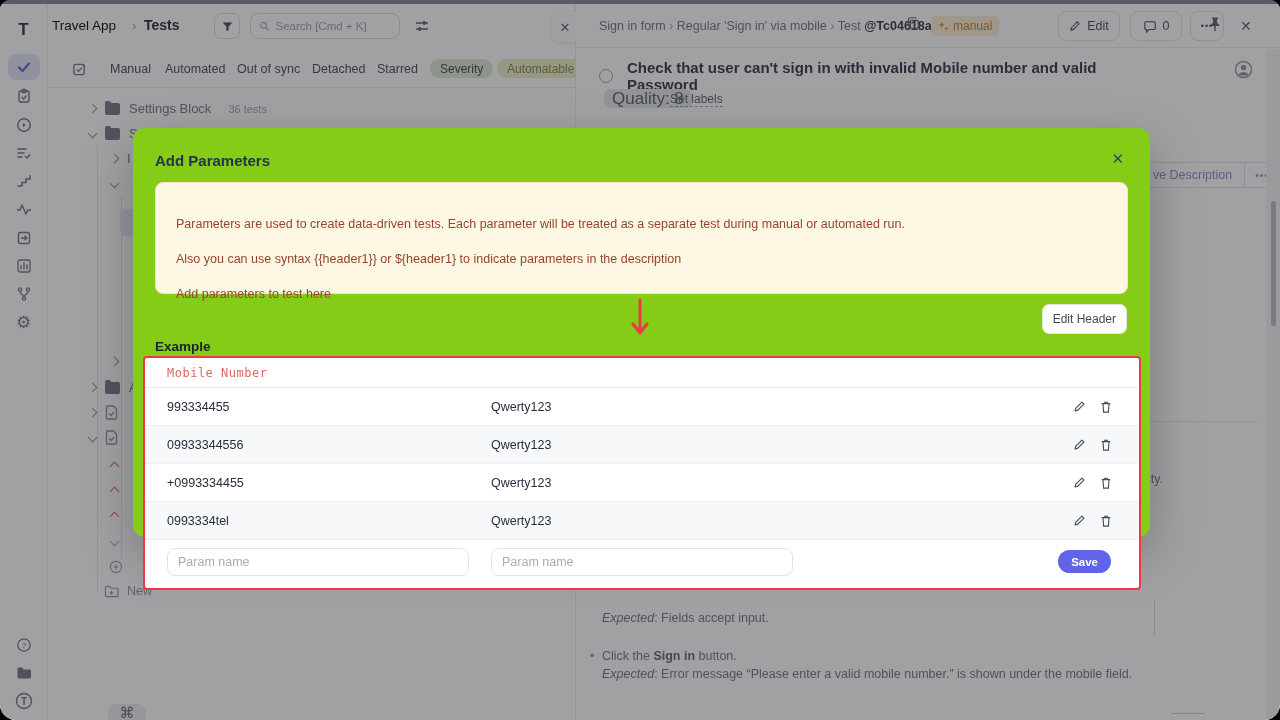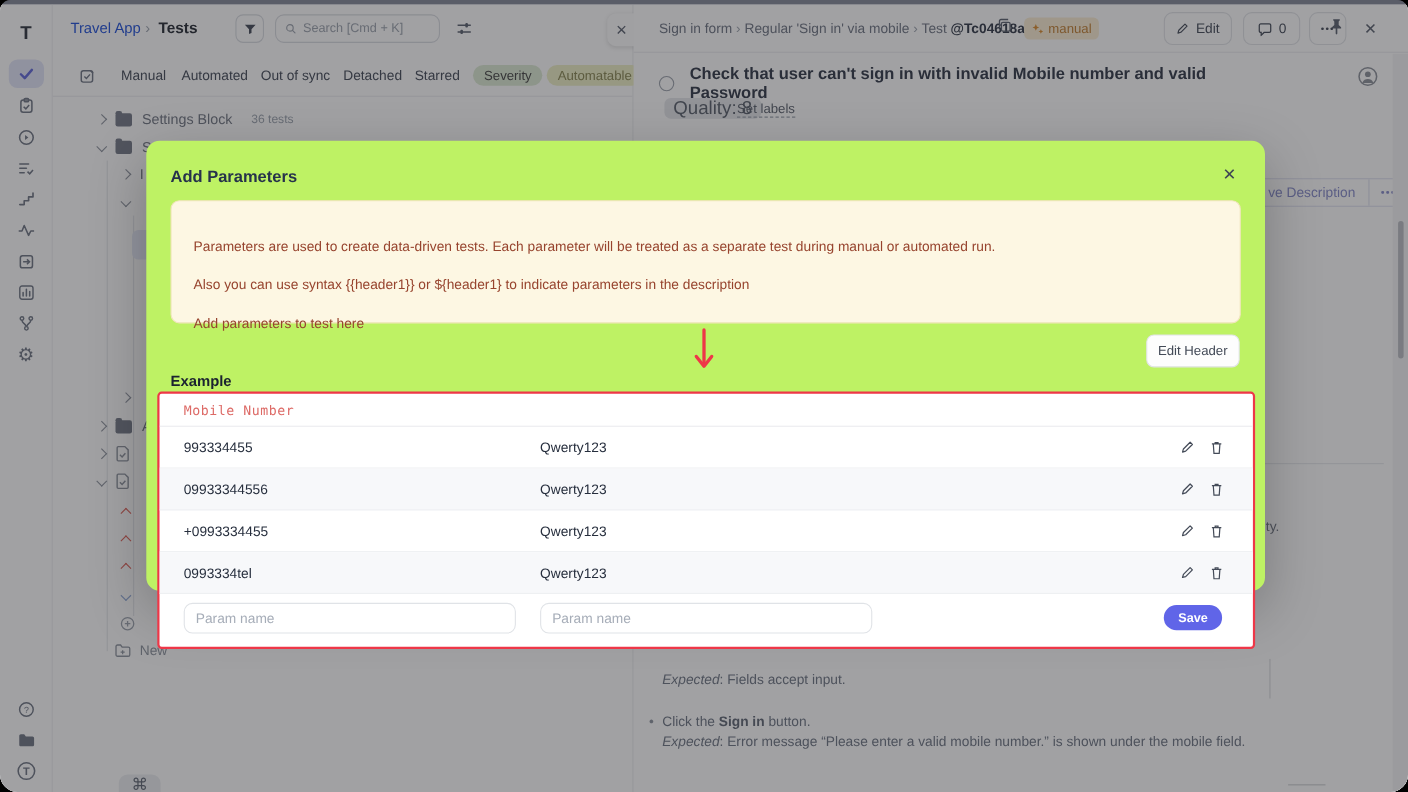--- a/index.html
+++ b/index.html
@@ -16,21 +16,21 @@
 
   
   .sidebar { position:absolute; left:0; top:0; width:48px; height:716px; background:#fff; border-right:1px solid #ececf0; }
   .side-icon { position:absolute; left:50%; transform:translateX(-50%); width:32px; height:26px; display:flex; align-items:center; justify-content:center; border-radius:8px; color:#6b7280; }
   .side-icon.active { background:#e1e4f8; color:#5d64d8; }
   .logo-t { font-weight:bold; font-size:17px; color:#2a2f3a; }
 
   
   .left-panel { position:absolute; left:48px; top:0; width:528px; height:716px; background:#fff; border-right:1px solid #e7e9ec; }
   .lp-header { position:absolute; left:0; top:0; width:100%; height:44px; }
-  .crumb-app { position:absolute; left:16px; top:14px; font-size:13.5px; color:#1d4ed8;text-align:right; }
+  .crumb-app { position:absolute; left:4px; top:14px; font-size:13.5px; color:#000000;text-align:right; }
   .crumb-sep { position:absolute; left:84px; top:14px; font-size:13.5px; color:#9aa1ac; }
   .crumb-page { position:absolute; left:96px; top:13px; font-size:14px; font-weight:bold; color:#20262f; }
   .funnel-btn { position:absolute; left:166px; top:9px; width:26px; height:26px; border:1px solid #d8dbe0; border-radius:7px; display:flex; align-items:center; justify-content:center; background:#fff;}
   .search-box { position:absolute; left:202px; top:9px; width:150px; height:26px; border:1px solid #d8dbe0; border-radius:8px; background:#fff; display:flex; align-items:center; padding:0 8px; gap:6px;}
   .search-box input { border:none; outline:none; width:100%; font-size:11.5px; color:#6b7280; background:transparent; font-family:"Liberation Sans",sans-serif;}
   .search-box input::placeholder { color:#9aa1ac; }
   .sliders-ic { position:absolute; left:366px; top:14px; }
   .panel-close { position:absolute; left:504px; top:8px; width:26px; height:30px; background:#fdfdfd; border-radius:8px 0 0 8px; display:flex; align-items:center; justify-content:center; color:#565d6b; font-size:13px; box-shadow:0 1px 4px rgba(0,0,0,.12);}
   .filter-row { position:absolute; left:0; top:50px; width:100%; height:34px; border-bottom:1px solid #ececef; }
   .filter-label { position:absolute; top:8px; font-size:12.5px; color:#3f4654; }
@@ -71,21 +71,21 @@
   .scroll-thumb { position:absolute; left:695px; top:197px; width:5px; height:125px; border-radius:3px; background:#b9bcc2; }
   .steps { position:absolute; left:26px; top:605px; font-size:12.5px; color:#6a7280; line-height:18px; width:560px;}
   .steps .em { font-style:italic; }
   .steps .b { font-weight:bold; color:#5b6370; }
   .step-bullet { position:absolute; left:-12px; top:37px; color:#8a919c; }
   .step-guide { position:absolute; left:578px; top:595px; width:1px; height:36px; background:#d8dadd; }
   .step-dash { position:absolute; left:595px; top:709px; width:34px; height:1px; background:#caccd0; }
 
   
   .overlay { position:absolute; left:0; top:0; width:1280px; height:716px; background:rgba(40,42,46,0.44); z-index:40; }
-  .modal { position:absolute; left:133px; top:124px; width:1017px; height:409px; background:#bef264; border-radius:12px; z-index:50; box-shadow:0 18px 50px rgba(0,0,0,.25); }
+  .modal { position:absolute; left:133px; top:124px; width:1017px; height:409px; background:#84cc16; border-radius:12px; z-index:50; box-shadow:0 18px 50px rgba(0,0,0,.25); }
   .modal-title { position:absolute; left:22px; top:24px; font-size:15px; font-weight:bold; color:#26324b; }
   .modal-close { position:absolute; right:26px; top:22px; font-size:15px; color:#3f4654; cursor:pointer;}
   .info-box { position:absolute; left:22px; top:54px; width:973px; height:112px; background:#fdf7e3; border:1px solid #f1e5bd; border-radius:8px; padding:34px 20px; }
   .info-box p { font-size:12.5px; color:#97442e; margin-bottom:21px; }
   .edit-header-btn { position:absolute; right:23px; top:176px; height:23px; border:1px solid #e2e4e8; border-radius:7px; background:#fdfdfd; font-size:12px; color:#434a57; display:flex; align-items:center; padding:14px 10px; }
   .red-arrow { position:absolute; left:497px; top:170px; }
   .example-lb { position:absolute; left:22px; top:211px; font-size:13.5px; font-weight:bold; color:#1c2330; }
   .red-box { position:absolute; left:10px; top:228px; width:998px; height:234px; border:2.5px solid #ee3748; border-radius:4px; background:#fff; overflow:hidden;}
   .p-head { display:grid; grid-template-columns:324px auto 70px; height:30px; align-items:center; padding-left:22px; border-bottom:1px solid #ececef; }
   .p-head span { font-family:"DejaVu Sans Mono", monospace; font-size:12px; color:#dd6a66; letter-spacing:.5px;}

